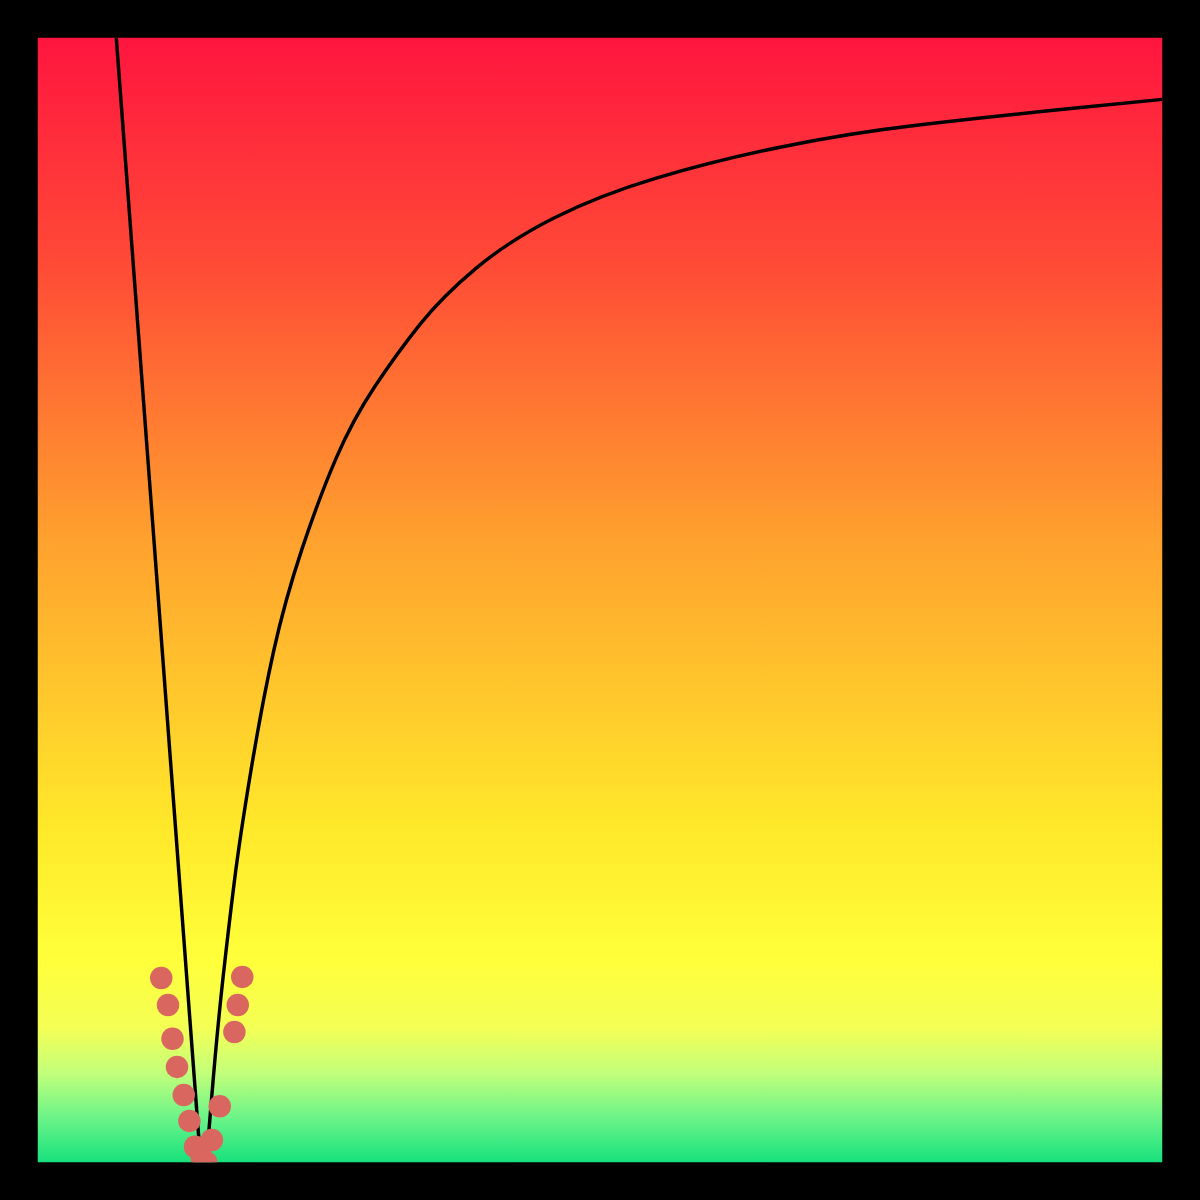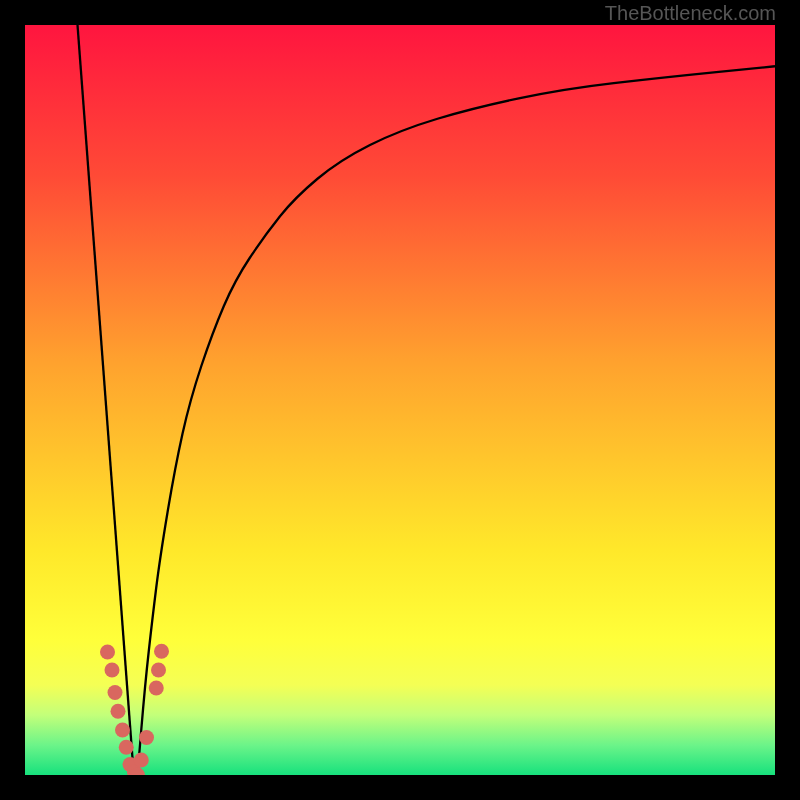--- a/index.html
+++ b/index.html
@@ -70,14 +70,13 @@
           <circle cx="15.5" cy="98" r="1" fill="#d9675f"></circle>
           <circle cx="16.2" cy="95" r="1" fill="#d9675f"></circle>
           <circle cx="17.5" cy="88.4" r="1" fill="#d9675f"></circle>
           <circle cx="17.8" cy="86" r="1" fill="#d9675f"></circle>
           <circle cx="18.2" cy="83.5" r="1" fill="#d9675f"></circle>
         </g>
     </svg>
 
   </div>
 
-  <div class="watermark">TheBottleneck.com</div>
 </div>
 
 </body></html>

